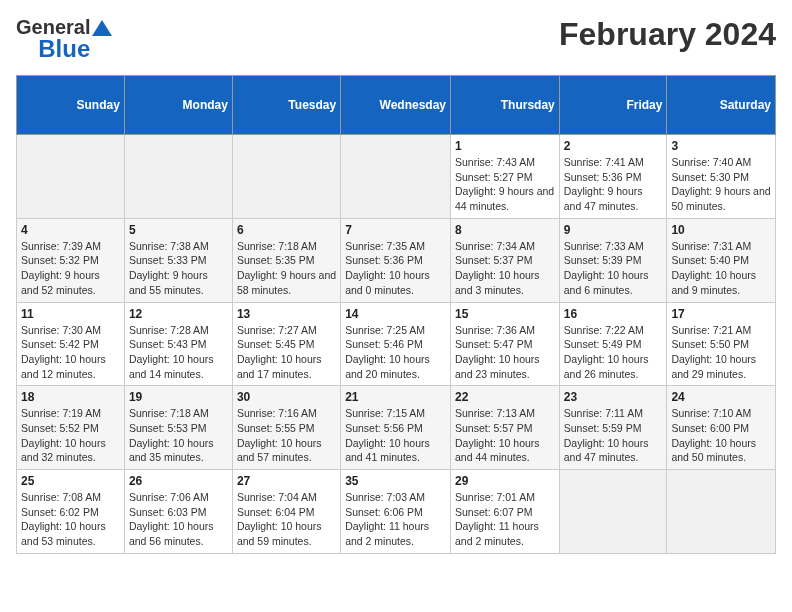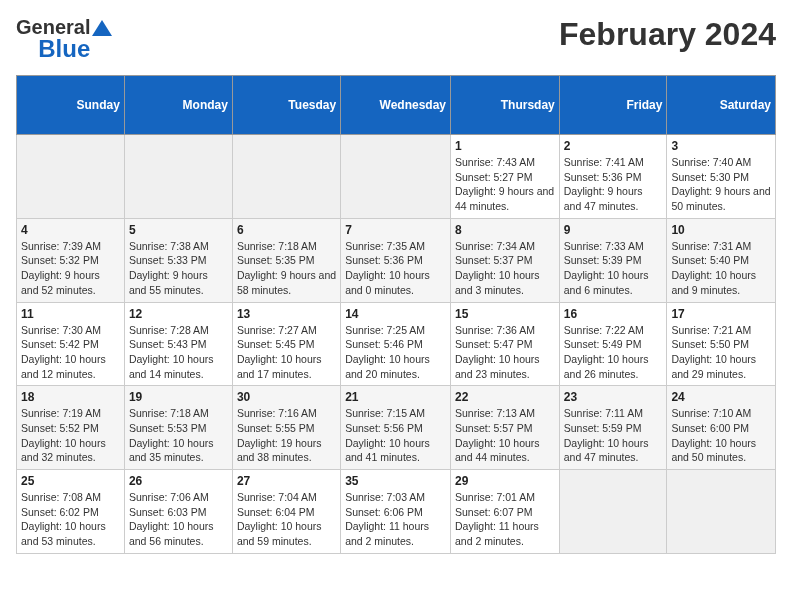--- a/index.html
+++ b/index.html
@@ -227,21 +227,21 @@
         <td>
           <div class="day-number">19</div>
           <div class="day-info">Sunrise: 7:18 AM</div>
           <div class="day-info">Sunset: 5:53 PM</div>
           <div class="day-info">Daylight: 10 hours and 35 minutes.</div>
         </td>
         <td>
           <div class="day-number">30</div>
           <div class="day-info">Sunrise: 7:16 AM</div>
           <div class="day-info">Sunset: 5:55 PM</div>
-          <div class="day-info">Daylight: 19 hours and 38 minutes.</div>
+          <div class="day-info">Daylight: 10 hours and 57 minutes.</div>
         </td>
         <td>
           <div class="day-number">21</div>
           <div class="day-info">Sunrise: 7:15 AM</div>
           <div class="day-info">Sunset: 5:56 PM</div>
           <div class="day-info">Daylight: 10 hours and 41 minutes.</div>
         </td>
         <td>
           <div class="day-number">22</div>
           <div class="day-info">Sunrise: 7:13 AM</div>

